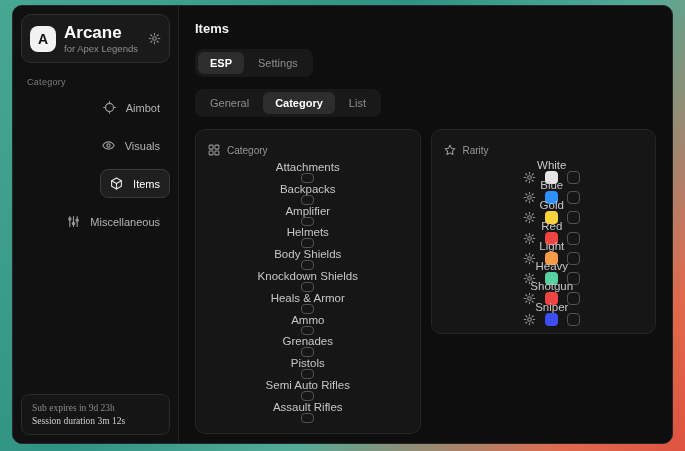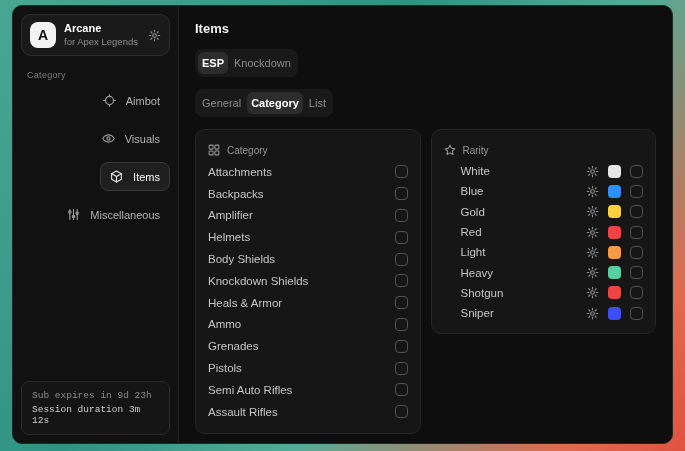--- a/index.html
+++ b/index.html
@@ -21,63 +21,63 @@
   .brand-card {
     background:#1a1a1a; border:1px solid #2e2e2e; border-radius:10px;
     padding:7px 8px; display:flex; align-items:center; gap:8px;
   }
   .brand-logo {
     width:26px; height:26px; background:#f2f2f2; border-radius:8px;
     color:#111; font-weight:bold; font-size:14px;
     display:flex; align-items:center; justify-content:center;
   }
   .brand-text { flex:1; line-height:1.25; }
-  .brand-title { color:#fff; font-size:11px; font-weight:bold; }
+  .brand-title { color:#fff; font-size:17px; font-weight:bold; }
   .brand-sub { color:#8f8f8f; font-size:9.5px; }
   .brand-gear { color:#8f8f8f; display:flex; }
   .section-label { color:#7d7d7d; font-size:9px; margin:14px 6px 6px; letter-spacing:.3px; }
   .nav { display:flex; flex-direction:column; gap:9px;align-items:flex-end; }
   .nav-item {
     display:flex; align-items:center; gap:10px; padding:7px 9px;
     border-radius:8px; color:#b3b3b3; font-size:11px; border:1px solid transparent;
     cursor:default;
   }
   .nav-item .icon { display:flex; color:#9a9a9a; }
   .nav-item.active { background:#1f1f1f; border-color:#3a3a3a; color:#fff; }
   .nav-item.active .icon { color:#e5e5e5; }
   .side-spacer { flex:1; }
   .footer-card {
     background:#151515; border:1px solid #2b2b2b; border-radius:8px;
-    padding:8px 10px; font-family:Liberation Mono, monospace;
+    padding:8px 10px; font-family:Liberation Serif, serif;
   }
   .footer-line1 { color:#8a8a8a; font-size:9.5px; margin-bottom:3px; }
   .footer-line2 { color:#cfcfcf; font-size:9.5px; }
   
   .main { flex:1; padding:15px 16px 0 16px; overflow:hidden; }
   .page-title { color:#f2f2f2; font-size:13px; font-weight:bold; margin-bottom:13px; }
   .tab-group {
     display:inline-flex; background:#191919; border-radius:8px; padding:3px; gap:2px;
   }
   .tab {
-    padding:5px 4px; font-size:11px; color:#8d8d8d; border-radius:6px; cursor:default;
+    padding:5px 12px; font-size:11px; color:#8d8d8d; border-radius:6px; cursor:default;
   }
   .tab.active { background:#2d2d2d; color:#fff; font-weight:bold; }
   .tab-row { margin-bottom:12px; }
   .panels { display:flex; gap:10px; align-items:flex-start; }
   .panel {
     background:#161616; border:1px solid #262626; border-radius:10px;
     padding:6px 12px 10px; width:234px;
   }
   .panel-header {
     display:flex; align-items:center; gap:7px; color:#979797;
     font-size:10px; padding:8px 0 5px;
   }
   .panel-header .icon { display:flex; color:#979797; }
   .row {
-    display:flex; align-items:center; justify-content:space-between; height:21.8px;
+    display:flex; align-items:center; justify-content:center; height:21.8px;flex-direction:column;
   }
   .rarity-panel .row { height:20.3px;margin-left:17px; }
   .row-label { color:#c6c6c6; font-size:11.5px; }
   .checkbox {
     width:13px; height:13px; border:1.5px solid #525252; border-radius:4px;
     background:transparent;
   }
   .rarity-controls { display:flex; align-items:center; gap:9px; }
   .row-gear { display:flex; color:#8f8f8f; }
   .swatch { width:13px; height:13px; border-radius:4px; }
@@ -158,21 +158,21 @@
       <div class="footer-line2">Session duration 3m 12s</div>
     </div>
   </aside>
 
   <main class="main">
     <div class="page-title">Items</div>
 
     <div class="tab-row">
       <div class="tab-group" id="mode-tabs">
           <div class="tab active">ESP</div>
-          <div class="tab">Knockdown</div>
+          <div class="tab">Settings</div>
         </div>
     </div>
     <div class="tab-row">
       <div class="tab-group" id="view-tabs">
           <div class="tab">General</div>
           <div class="tab active">Category</div>
           <div class="tab">List</div>
         </div>
     </div>
 

